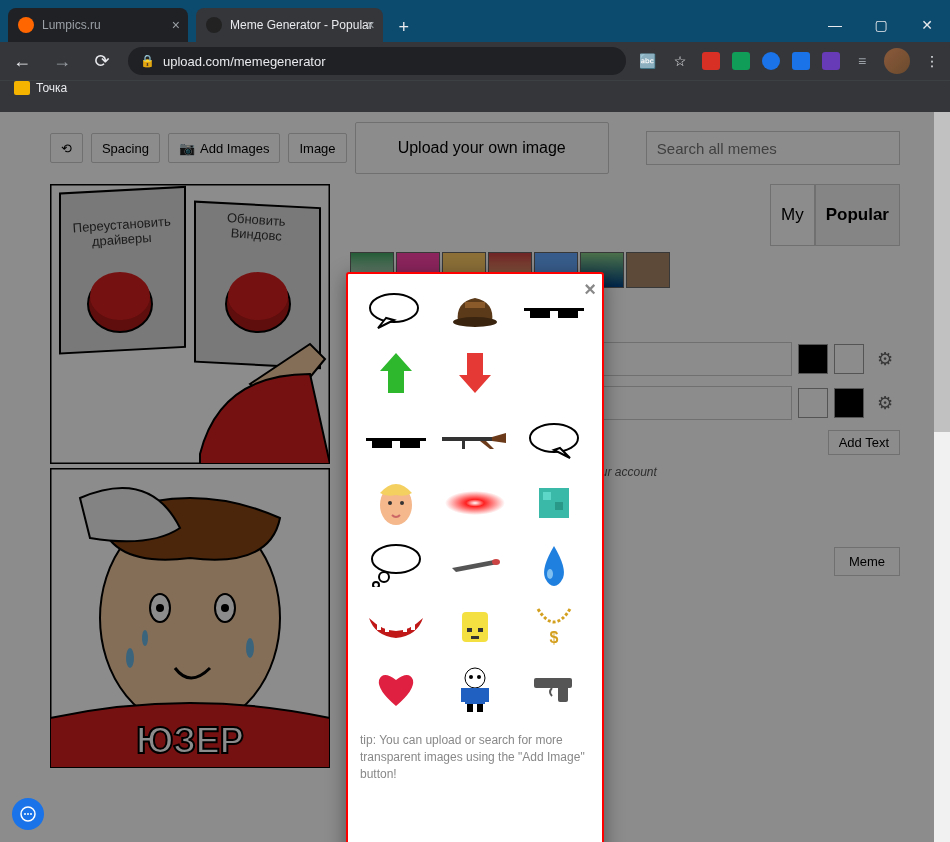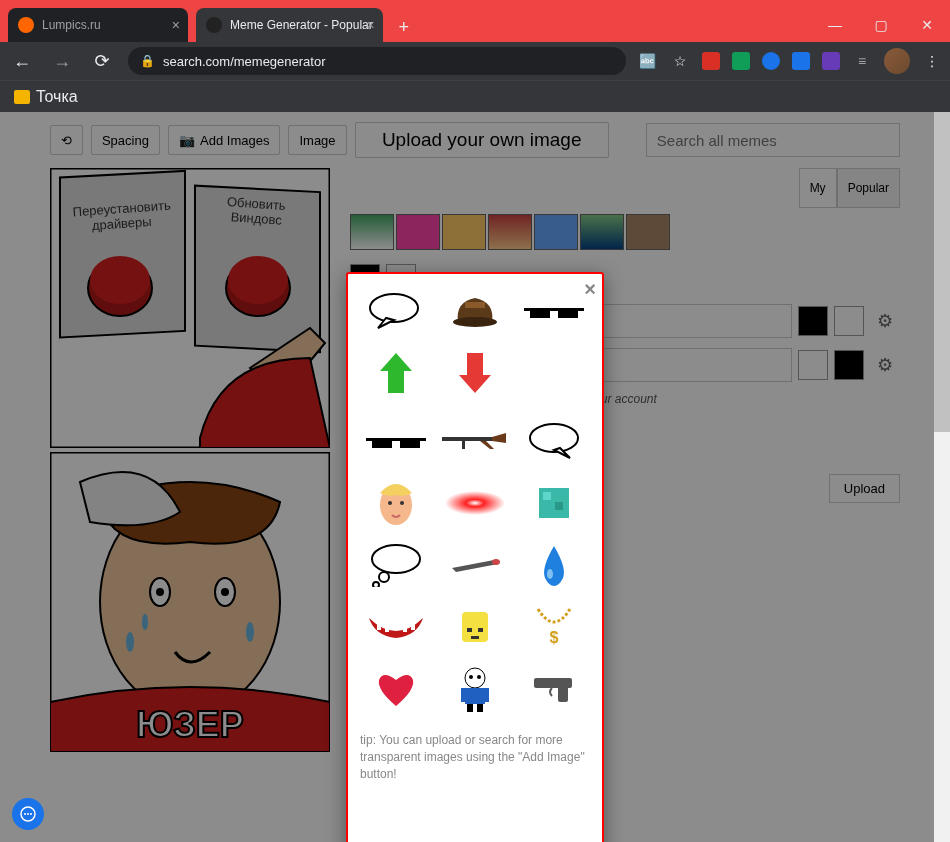--- a/index.html
+++ b/index.html
@@ -1,19 +1,19 @@
 <!DOCTYPE html>
 <html><head>
 <meta charset="utf-8">
 <style>
 * { margin: 0; padding: 0; box-sizing: border-box; font-family: Arial, sans-serif; }
 body { background: #202124; width: 950px; height: 842px; overflow: hidden; position: relative; }
 
 
-.titlebar { height: 42px; background: #ef4444; display: flex; align-items: flex-end; text-align: right; }
+.titlebar { height: 42px; background: #0c4a6e; display: flex; align-items: flex-end; text-align: right; }
 .tab { height: 34px; background: #35363a; border-radius: 8px 8px 0 0; display: flex; align-items: center; padding: 0 10px; margin-left: 8px; font-size: 12px; color: #e8eaed; min-width: 180px; position: relative; }
 .tab.inactive { background: #202124; color: #9aa0a6; }
 .tab-icon { width: 16px; height: 16px; background: #ff6600; border-radius: 50%; margin-right: 8px; }
 .tab-icon.imgflip { background: #222; }
 .tab-close { position: absolute; right: 8px; color: #9aa0a6; font-size: 14px; }
 .newtab { width: 30px; height: 30px; color: #e8eaed; display: flex; align-items: center; justify-content: center; font-size: 18px; margin-left: 6px; }
 .window-controls { margin-left: auto; display: flex; }
 .wc { width: 46px; height: 34px; color: #e8eaed; display: flex; align-items: center; justify-content: center; font-size: 14px; }
 
 
@@ -21,44 +21,44 @@
 .tb-btn { color: #9aa0a6; font-size: 18px; width: 28px; text-align: center; }
 .tb-btn.active { color: #e8eaed; }
 .addrbar { flex: 1; height: 28px; background: #202124; border-radius: 14px; display: flex; align-items: center; padding: 0 12px; color: #e8eaed; font-size: 13px; }
 .addr-lock { color: #9aa0a6; margin-right: 8px; font-size: 12px; }
 .tb-icons { display: flex; gap: 12px; align-items: center; }
 .tb-icon { width: 20px; height: 20px; display: flex; align-items: center; justify-content: center; font-size: 14px; color: #e8eaed; }
 .ext-icon { width: 18px; height: 18px; border-radius: 3px; }
 .avatar { width: 26px; height: 26px; border-radius: 50%; background: linear-gradient(135deg,#8b5a3c,#6b4a2c); }
 
 
-.bookmarks { height: 32px; background: #35363a; border-top: 1px solid #3c4043; display: flex; align-items: center; padding: 0 14px; font-size: 16px; color: #e8eaed; gap: 6px; }
+.bookmarks { height: 32px; background: #35363a; border-top: 1px solid #3c4043; display: flex; align-items: flex-start; padding: 0 14px; font-size: 12px; color: #e8eaed; gap: 6px; }
 .bm-folder { width: 16px; height: 14px; background: #f4b400; border-radius: 2px; }
 
 
 .content { position: relative; height: calc(842px - 42px - 38px - 32px); background: #fff; }
 .dim { position: absolute; inset: 0; background: rgba(0,0,0,0.45); z-index: 5; }
 .scrollbar { position: absolute; right: 0; top: 0; width: 16px; height: 100%; background: #f1f1f1; z-index: 6; }
 .scrollthumb { width: 16px; height: 320px; background: #c1c1c1; position: absolute; top: 0; }
 
 
 .page { padding: 10px 50px; position: relative; }
 .toprow { display: flex; gap: 8px; align-items: center; margin-bottom: 10px; }
 .tool-btn { height: 30px; border: 1px solid #ccc; background: #fff; font-size: 13px; padding: 0 10px; display: flex; align-items: center; gap: 5px; border-radius: 2px; }
-.upload-btn { flex: 1; text-align: center; justify-content: center; font-size: 19px; height: 36px; }
+.upload-btn { flex: 1; text-align: center; justify-content: center; font-size: 16px; height: 52px; }
 .search-memes { flex: 1; height: 34px; border: 1px solid #ccc; font-size: 15px; padding: 0 10px; color: #4c1d95; margin-left: 29px; }
 
 .mainrow { display: flex; gap: 20px; }
 .canvas-area { width: 280px; }
 .canvas-area svg { width: 280px; }
 
 .right-panel { flex: 1; }
 .tab-row { display: flex; justify-content: flex-end; gap: 0; margin-bottom: 6px; }
-.tabbtn { border: 1px solid #ccc; padding: 12px 10px; font-size: 12px; }
-.tabbtn.active { background: #f3f3f3; font-weight: normal; }
+.tabbtn { border: 1px solid #ccc; padding: 20px 10px; font-size: 17px; }
+.tabbtn.active { background: #f3f3f3; font-weight: bold; }
 .thumbs { display: flex; gap: 2px; height: 36px; margin-bottom: 14px; }
 .thumb { width: 44px; height: 36px; background: #888; border: 1px solid #666; }
 
 .textrow { display: flex; gap: 6px; margin-bottom: 10px; align-items: center; }
 .textinput { flex: 1; height: 34px; border: 1px solid #ccc; padding: 0 8px; font-size: 13px; }
 .colorbox { width: 30px; height: 30px; border: 1px solid #999; }
 .gear { width: 30px; height: 30px; display: flex; align-items: center; justify-content: center; color: #666; font-size: 18px; }
 
 .addtext-row { display: flex; justify-content: flex-end; margin-bottom: 10px; }
 .addtext { border: 1px solid #ccc; padding: 4px 10px; font-size: 13px; }
@@ -99,21 +99,21 @@
     <div class="wc">✕</div>
   </div>
 </div>
 
 <div class="toolbar">
   <div class="tb-btn active">←</div>
   <div class="tb-btn">→</div>
   <div class="tb-btn active">⟳</div>
   <div class="addrbar">
     <span class="addr-lock">🔒</span>
-    <span>search.com/memegenerator</span>
+    <span>upload.com/memegenerator</span>
   </div>
   <div class="tb-icons">
     <div class="tb-icon">🔤</div>
     <div class="tb-icon">☆</div>
     <div class="ext-icon" style="background:#d93025"></div>
     <div class="ext-icon" style="background:#0f9d58"></div>
     <div class="ext-icon" style="background:#1a73e8;border-radius:50%"></div>
     <div class="ext-icon" style="background:#1a73e8"></div>
     <div class="ext-icon" style="background:#673ab7"></div>
     <div class="tb-icon" style="color:#9aa0a6">≡</div>
@@ -212,25 +212,28 @@
           <div class="colorbox" style="background:#fff"></div>
           <div class="gear">⚙</div>
         </div>
         <div class="textrow">
           <input class="textinput" style="">
           <div class="colorbox" style="background:#fff"></div>
           <div class="colorbox" style="background:#000"></div>
           <div class="gear">⚙</div>
         </div>
 
+        <div class="addtext-row">
+            <div class="addtext"><span>Add Text</span></div>
+          </div>
         <div class="hint"><a>gflip</a><span>, your captioned memes will be saved in your account</span></div>
         <div class="hint"><span>age to save or share)</span></div>
         <div class="hint"><span>" watermark</span></div>
         <div class="resetrow">
-            <div class="reset"><span>Upload</span></div>
+            <div class="reset"><span>Meme</span></div>
           </div>
       </div>
     </div>
   </div>
 
   <div class="dim"></div>
   <div class="scrollbar">
       <div class="scrollthumb"></div>
     </div>
 

